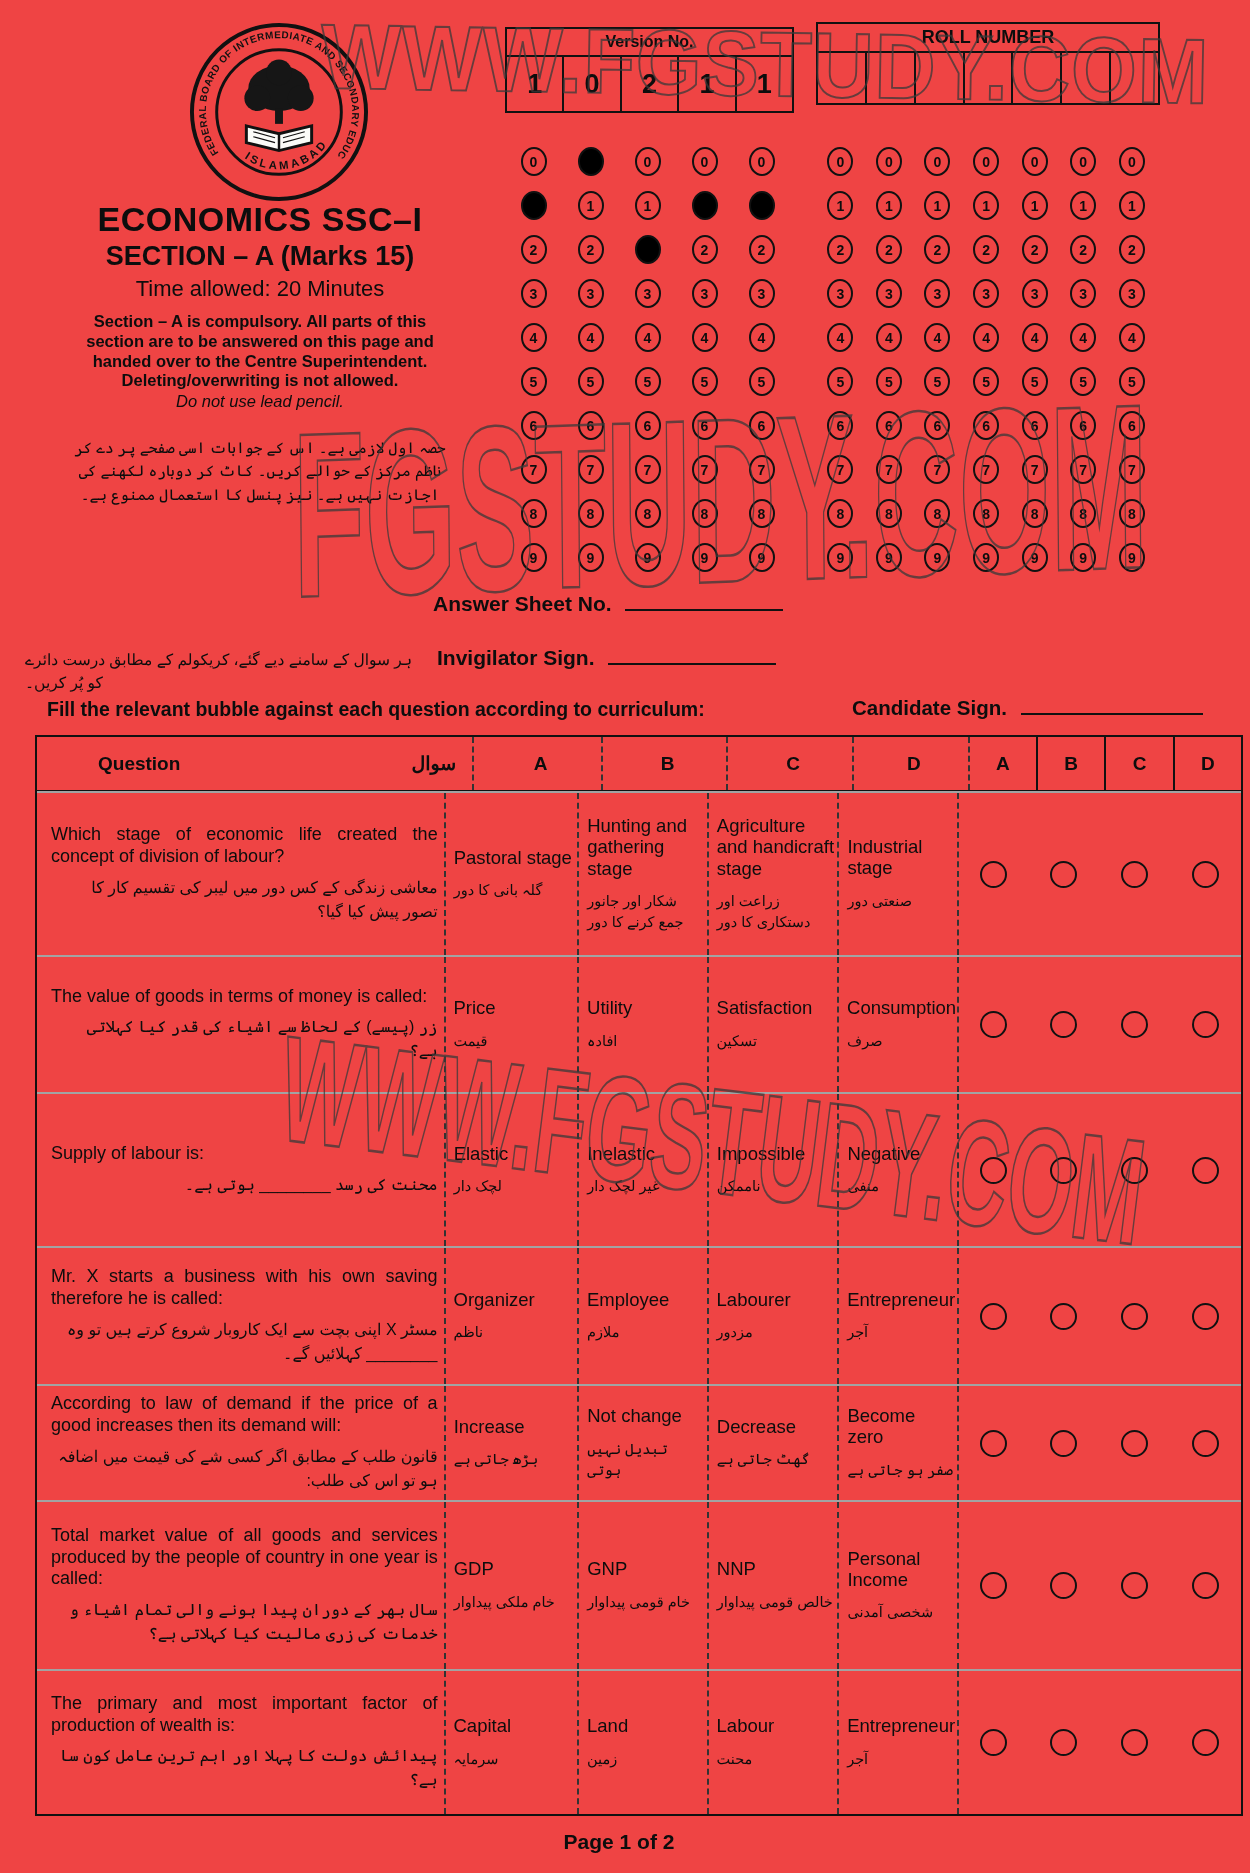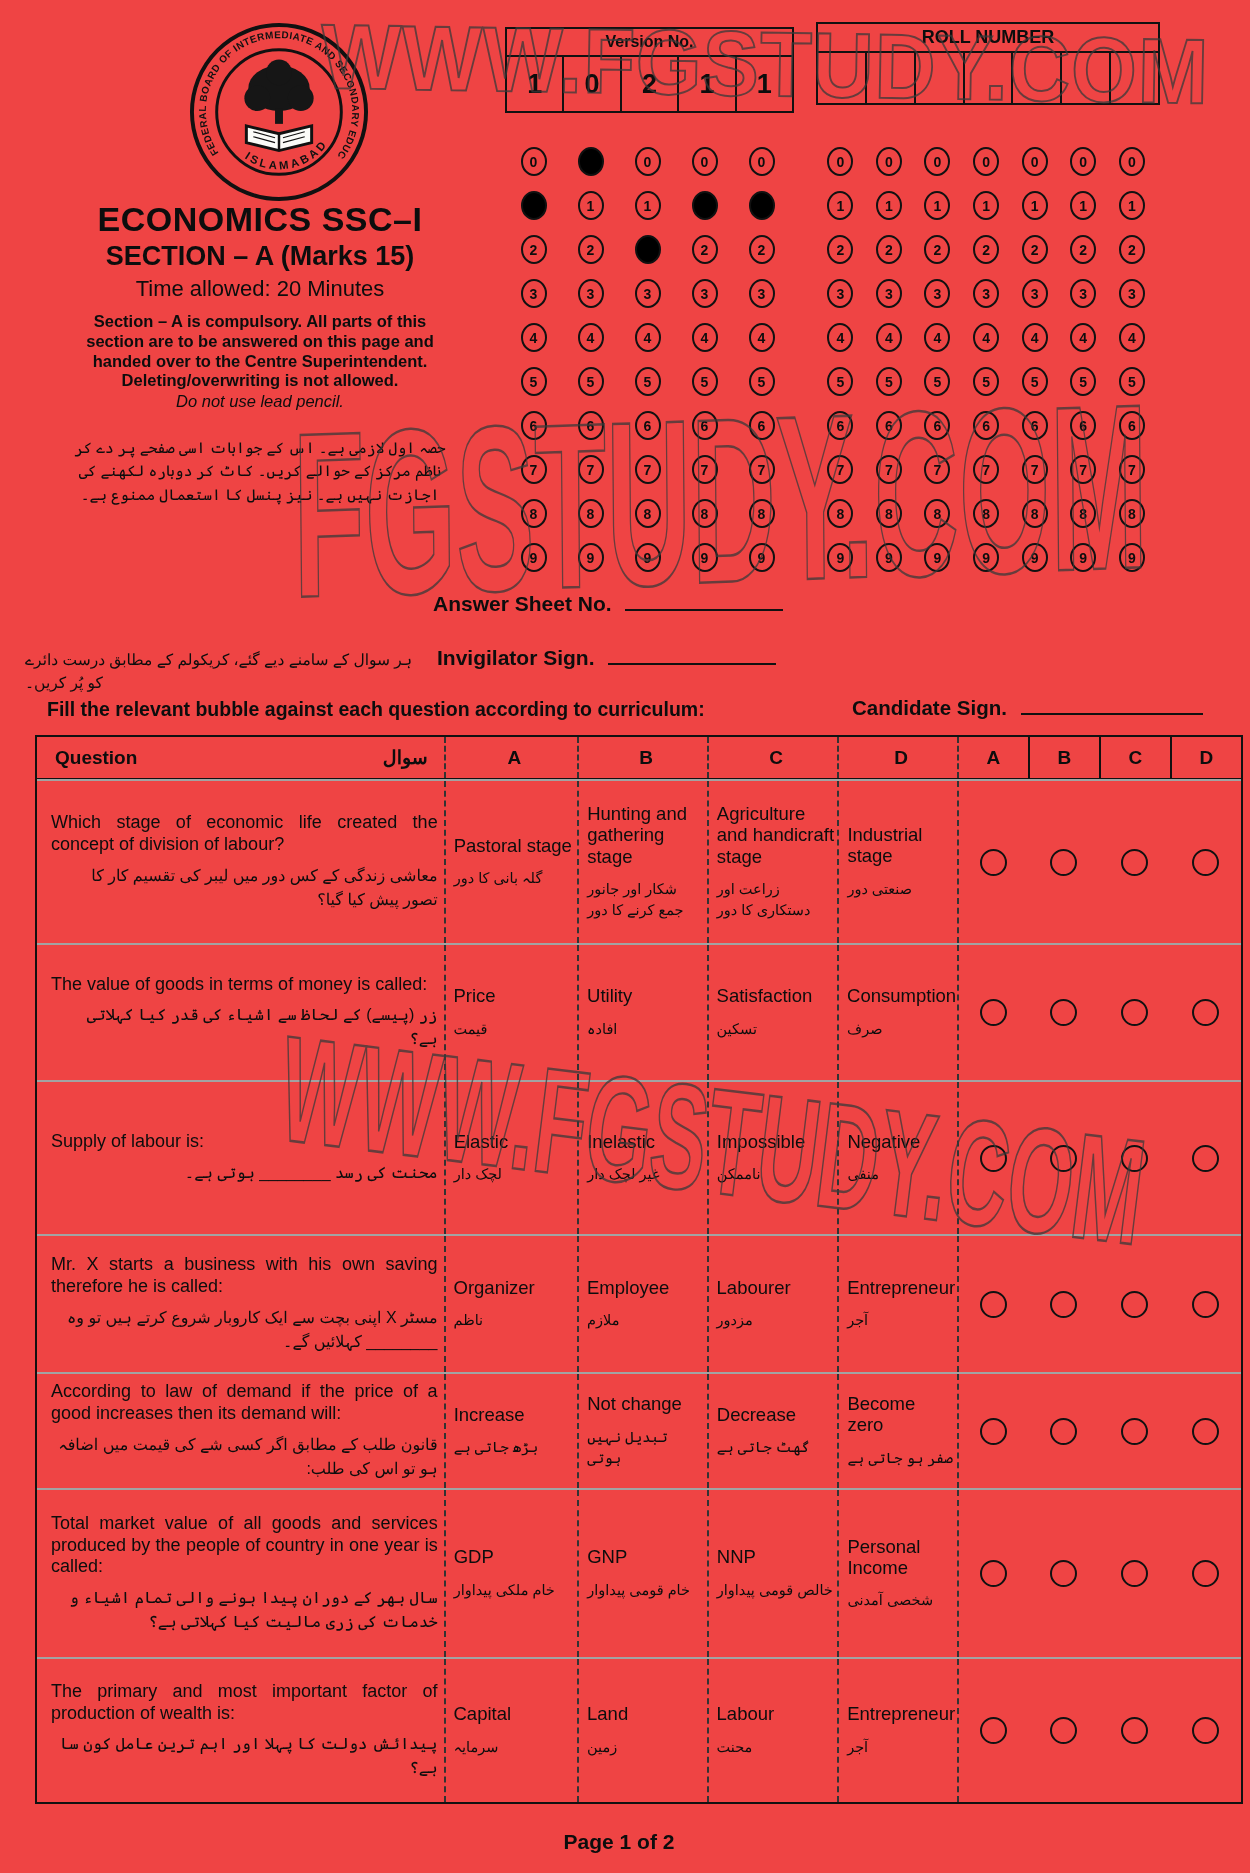--- a/index.html
+++ b/index.html
@@ -35,21 +35,21 @@
   .time{font-size:22px;margin-top:4px;}
   .instr{font-size:16.5px;font-weight:700;margin-top:10px;line-height:1.2;}
   .pencil{font-size:16.5px;font-style:italic;margin-top:1px;}
   .urdu-instr{font-size:15px;margin-top:25px;direction:rtl;line-height:1.55;}
   .blank{display:inline-block;border-bottom:2.5px solid #111;height:4px;vertical-align:baseline;}
   .sigline{position:absolute;z-index:2;font-weight:700;white-space:nowrap;}
   .urdu{direction:rtl;}
   
   .qtable{position:absolute;left:35px;top:735px;width:1208px;border:2.5px solid #111;box-sizing:border-box;z-index:2;}
   .trow{display:flex;border-top:2px solid #a3a3a3;box-sizing:border-box;}
-  .trow.head{border-top:none;border-bottom:1.5px solid #111;height:42px;}
+  .trow.head{border-top:none;border-bottom:1.5px solid #111;height:54px;padding-left:43px;}
   .qcol{width:408px;box-sizing:border-box;display:flex;flex-direction:column;justify-content:center;padding:6px 6px 6px 14px;}
   .ocol{box-sizing:border-box;border-left:2px dashed #333;display:flex;flex-direction:column;justify-content:center;padding:4px 2px 4px 8px;}
   .col-a{width:134px;}.col-b{width:130px;}.col-c{width:131px;}.col-d{width:120px;}
   .bcol{width:71.25px;box-sizing:border-box;display:flex;align-items:center;justify-content:center;}
   .bcol.first{border-left:2px dashed #333;}
   .hq{flex-direction:row;justify-content:space-between;align-items:center;padding:0 16px 0 18px;}
   .hq span{font-size:19px;font-weight:700;}
   .hcell{display:flex;align-items:center;justify-content:center;font-size:19px;font-weight:700;}
   .bhcell{border-left:2.5px solid #111;}
   .qen{font-size:18px;line-height:1.22;text-align:justify;}

